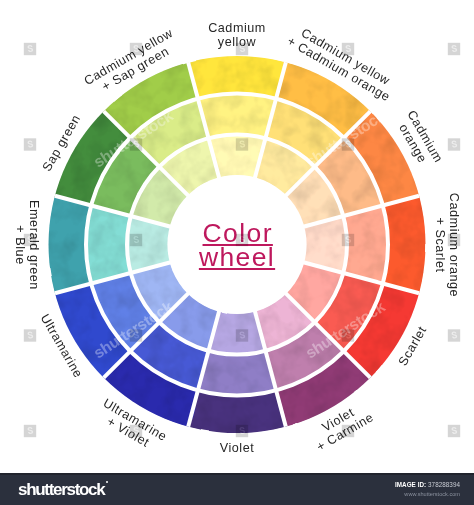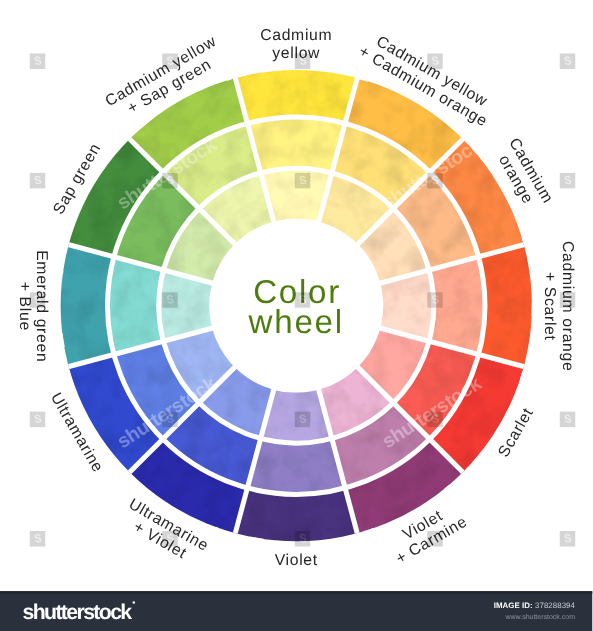--- a/index.html
+++ b/index.html
@@ -99,21 +99,21 @@
         <line x1="284.8004184082106" y1="292.3004184082106" x2="371.7038418160373" y2="379.2038418160373"></line>
         <line x1="254.4961674489304" y1="309.796585857141" x2="286.30502809203017" y2="428.5088699080675"></line>
         <line x1="219.5038325510696" y1="309.796585857141" x2="187.69497190796977" y2="428.5088699080675"></line>
         <line x1="189.1995815917894" y1="292.3004184082106" x2="102.29615818396272" y2="379.2038418160373"></line>
         <line x1="171.703414142859" y1="261.9961674489304" x2="52.99113009193252" y2="293.8050280920303"></line>
         <line x1="171.70341414285897" y1="227.00383255106962" x2="52.99113009193246" y2="195.1949719079699"></line>
         <line x1="189.19958159178938" y1="196.6995815917894" x2="102.29615818396266" y2="109.79615818396272"></line>
       </g>
       <circle cx="237" cy="244.5" r="69.6" fill="#ffffff"></circle>
     </svg>
-  <div id="center-title" style="color: #4d7c0f; top: 220.5px;">Color
+  <div id="center-title" style="color: #be185d; top: 220.5px; text-decoration: underline;">Color
 wheel</div>
   <div id="labels">
       <div class="lbl" style="left: 208.125px; top: 20.5px; transform: rotate(0deg);">Cadmium
 yellow</div>
       <div class="lbl" style="left: 283.867px; top: 48.6347px; transform: rotate(30deg);">Cadmium yellow
 + Cadmium orange</div>
       <div class="lbl" style="left: 389.99px; top: 125.5px; transform: rotate(60deg);">Cadmium
 orange</div>
       <div class="lbl" style="left: 394.844px; top: 230.5px; transform: rotate(90deg);">Cadmium orange
 + Scarlet</div>

